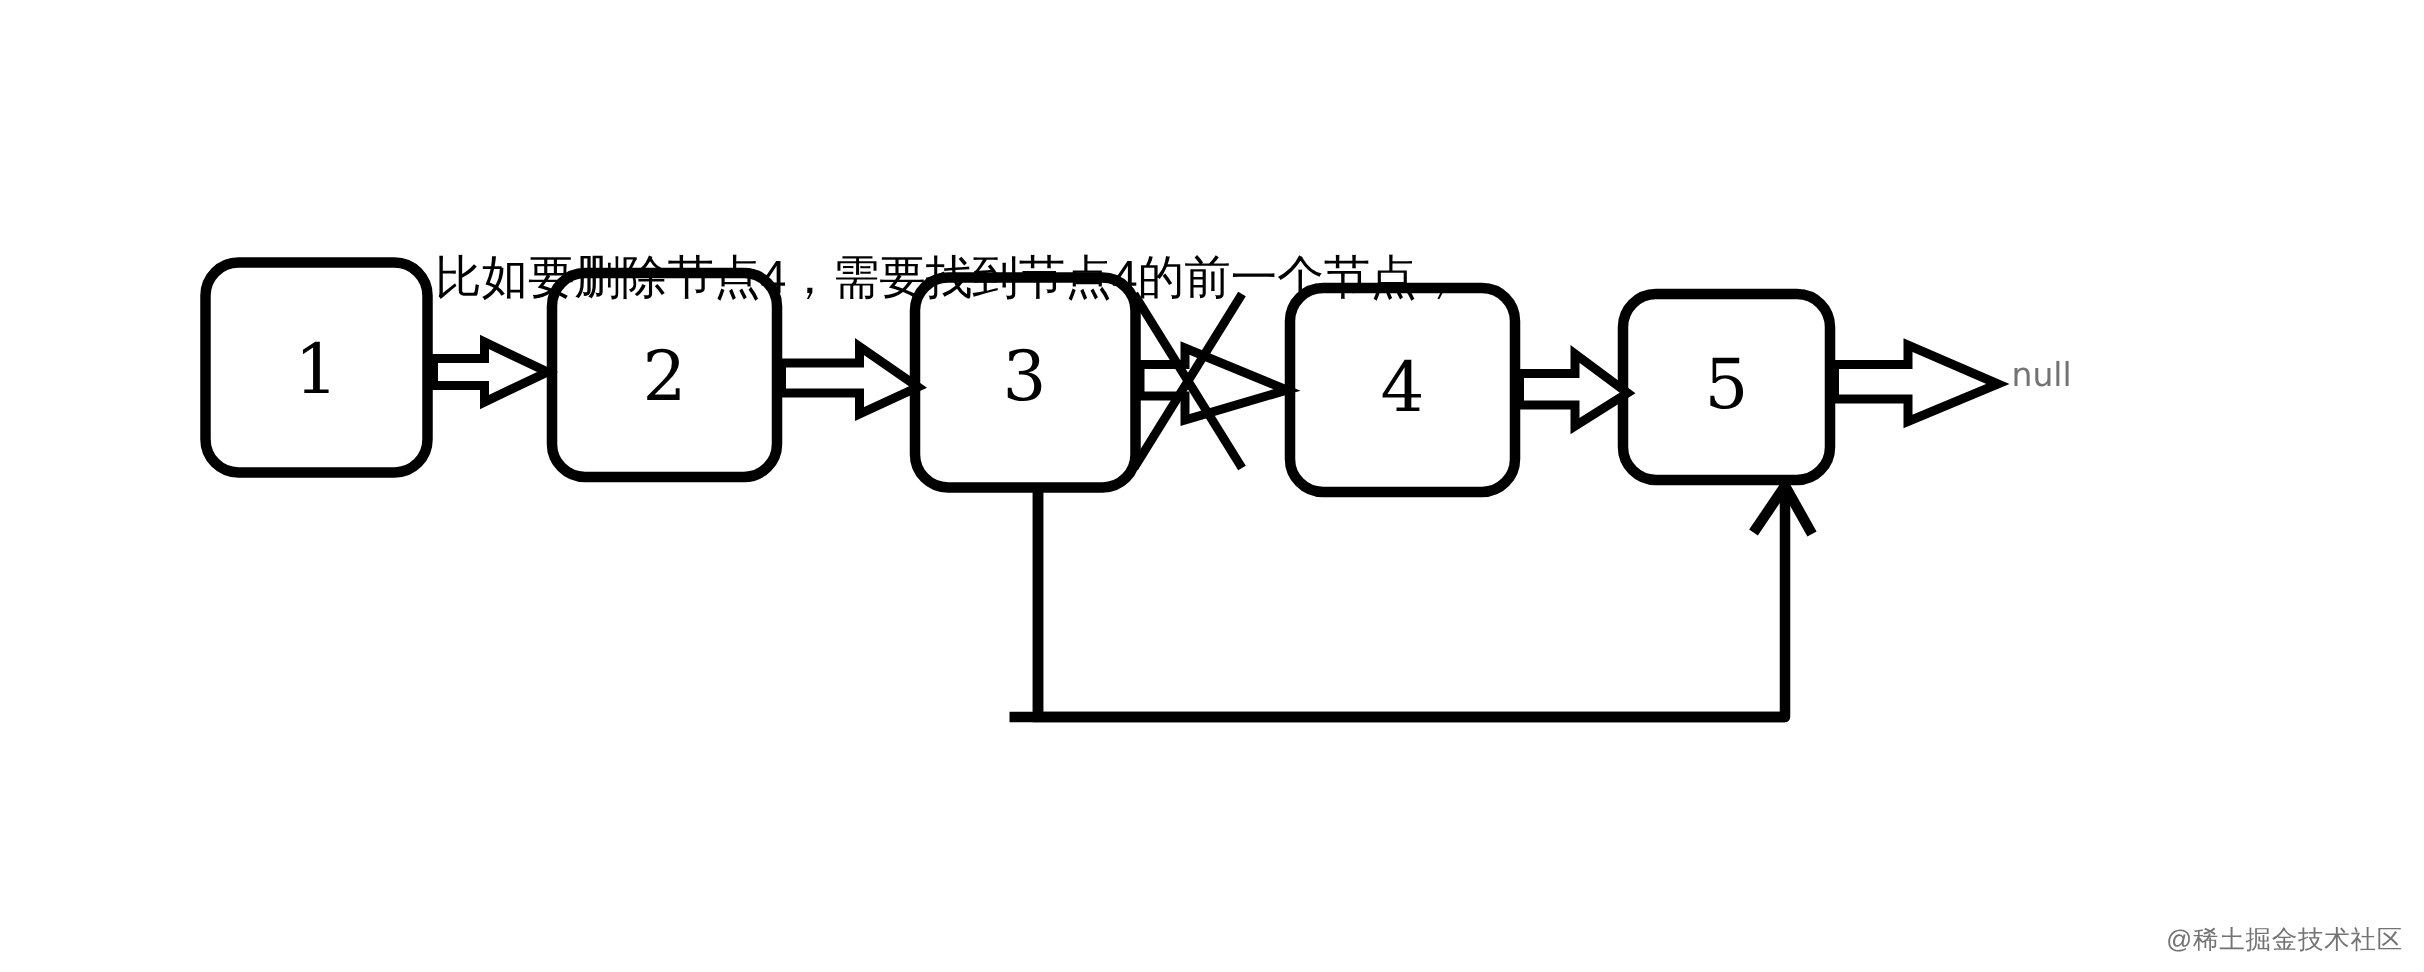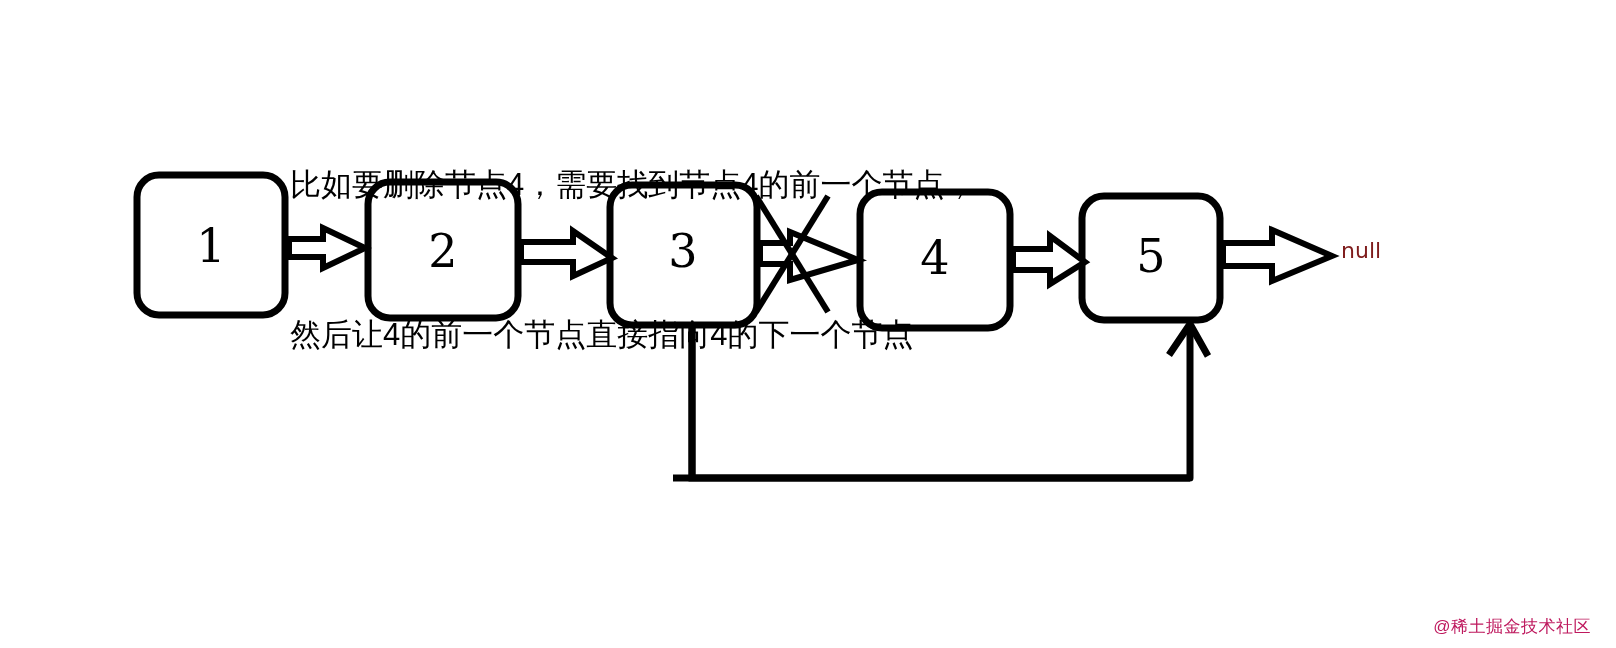--- a/index.html
+++ b/index.html
@@ -46,29 +46,29 @@
     line-height: 45px;
   }
   .note-line {
     display: block;
   }
   #null-label {
     position: absolute;
     left: 1341px;
     top: 238px;
     font-size: 22px;
-    color: #7f1d1d;
+    color: #737373;
     font-family: "DejaVu Sans", sans-serif;
   }
   #watermark {
     position: absolute;
-    right: 25px;
+    right: 14px;
     bottom: 10px;
     font-size: 17px;
-    color: #be185d;
+    color: #737373;
     font-family: "Liberation Sans", sans-serif;
     letter-spacing: 0.5px;
   }
   .node-number {
     font-size: 46px;
     fill: #000000;
     font-family: "DejaVu Serif", serif;
     text-anchor: middle;
     dominant-baseline: middle;
   }
@@ -135,21 +135,20 @@
       <path d="M 673,478 L 1190,478 L 1190,326" fill="none" stroke="#000000" stroke-width="7" stroke-linecap="butt" stroke-linejoin="round"></path>
       <path d="M 692,322 L 692,478" fill="none" stroke="#000000" stroke-width="7" stroke-linecap="butt"></path>
 
       <path d="M 1169,355 L 1190,324 L 1208,356" fill="none" stroke="#000000" stroke-width="7" stroke-linecap="butt" stroke-linejoin="miter"></path>
     </g>
 
   </svg>
 
   <div class="note" id="note-top">
     <span class="note-line">比如要删除节点4，需要找到节点4的前一个节点，</span>
-    <span class="note-line">然后让4的前一个节点直接指向4的下一个节点</span>
   </div>
 
   <div class="note" id="note-bottom">
     
     
     
   </div>
 
   <div id="null-label">null</div>
 

